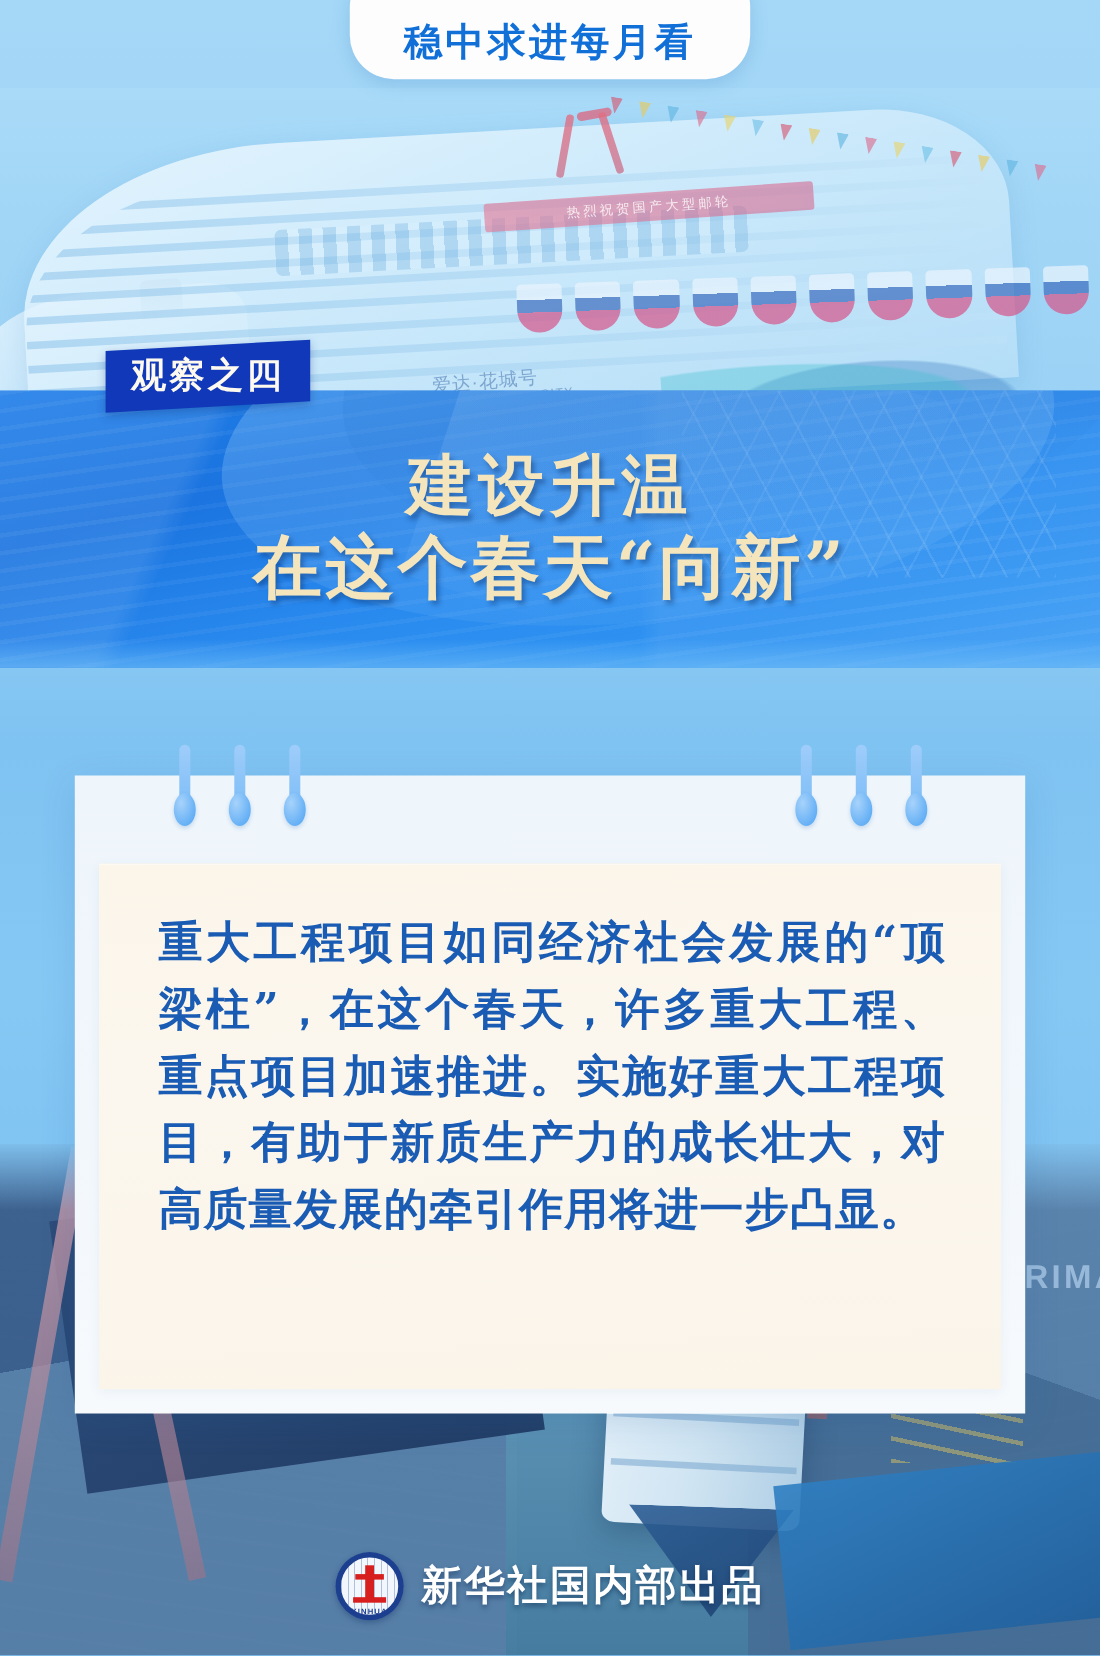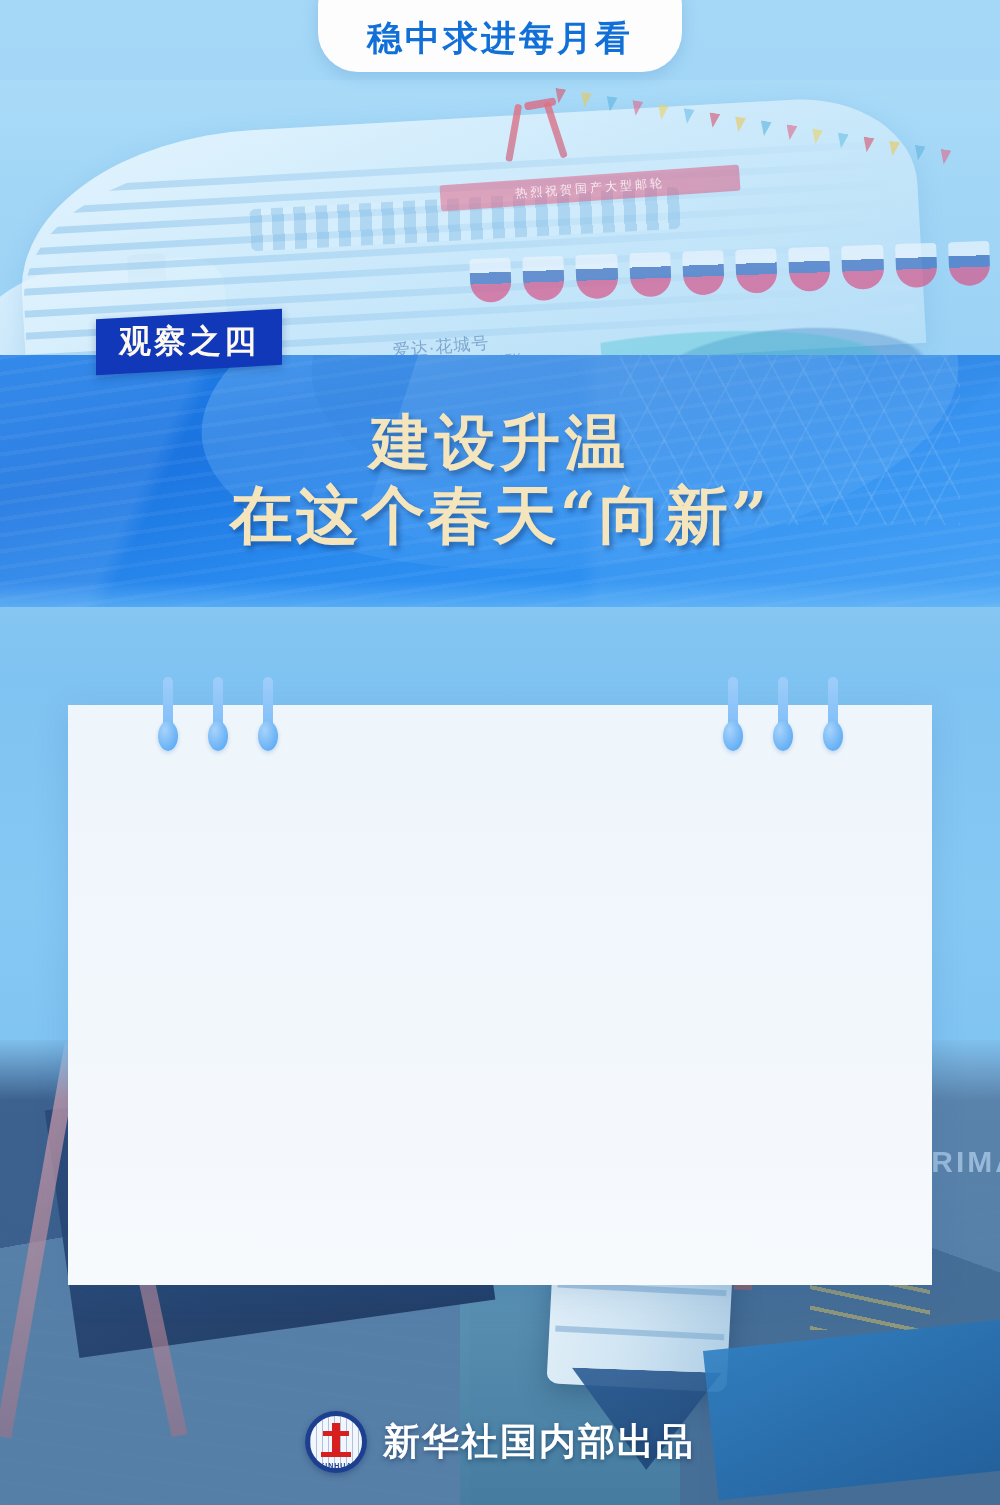--- a/index.html
+++ b/index.html
@@ -496,20 +496,23 @@
         </div>
       <div class="pin" style="left:705px">
           <div class="stem"></div>
           <div class="cap"></div>
         </div>
       <div class="pin" style="left:755px">
           <div class="stem"></div>
           <div class="cap"></div>
         </div>
     </div>
+    <div class="inner">
+      <div class="body-text">重大工程项目如同经济社会发展的“顶梁柱”，在这个春天，许多重大工程、重点项目加速推进。实施好重大工程项目，有助于新质生产力的成长壮大，对高质量发展的牵引作用将进一步凸显。</div>
+    </div>
   </div>
 
   <div class="footer">
     <div class="logo">
       <div class="ring"></div>
       <div class="merid"></div>
       <div class="tower"></div>
       <div class="base"></div>
       <div class="arcname">XINHUA</div>
     </div>

